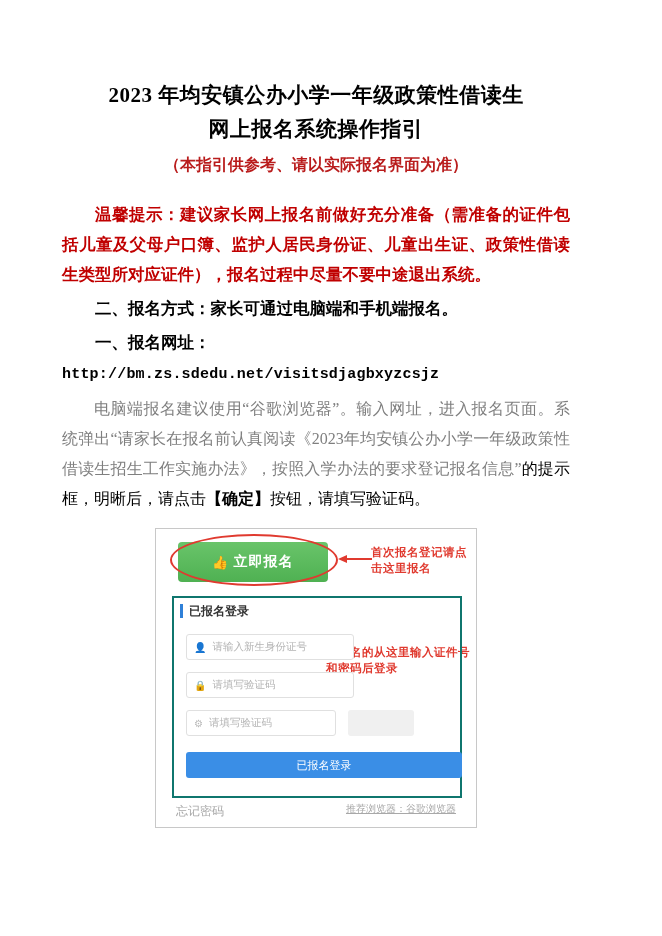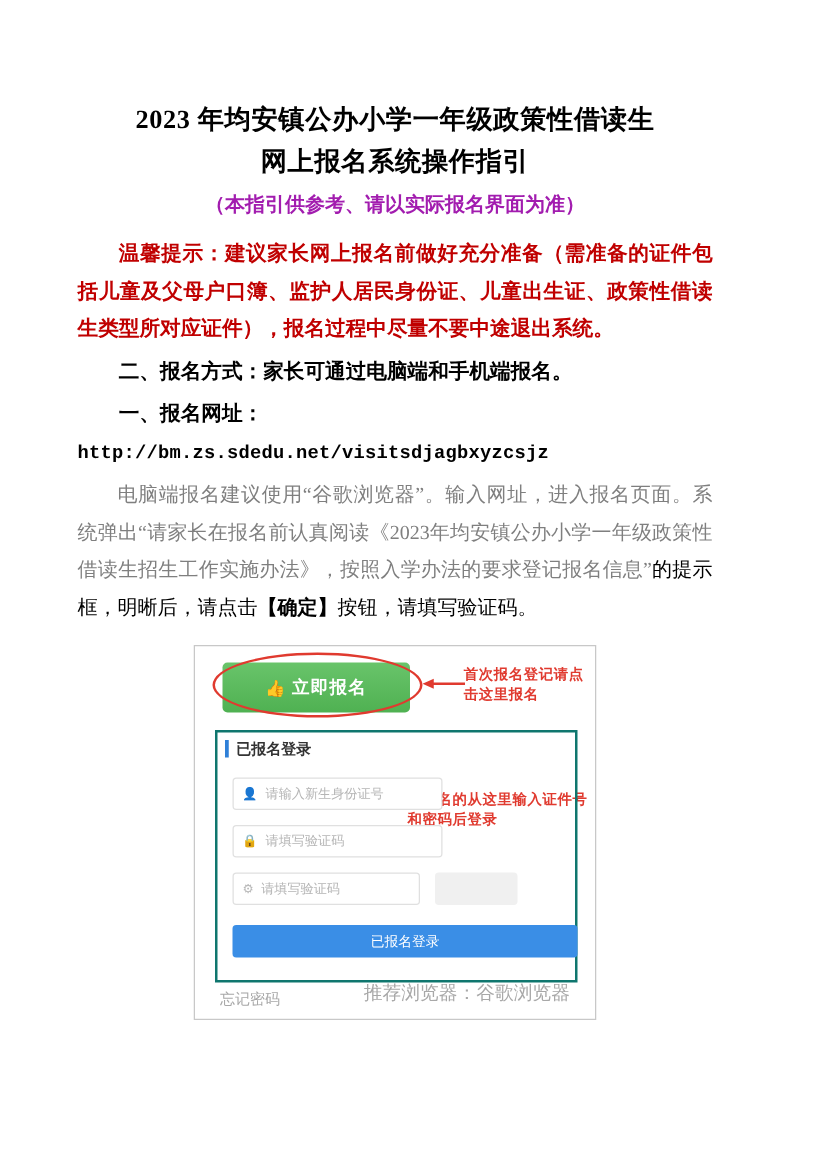--- a/index.html
+++ b/index.html
@@ -29,31 +29,31 @@
     letter-spacing: 0.5px;
     margin-top: 18px;
   }
   .title-line {
     display: block;
   }
   .subtitle {
     text-align: center;
     font-size: 16px;
     font-weight: bold;
-    color: #a21caf;
+    color: #b91c1c;
     line-height: 30px;
     margin-top: 4px;
   }
   .tip {
     color: #c00000;
     font-weight: bold;
     font-size: 16.5px;
     line-height: 30px;
     text-align: justify;
-    margin-top: 8px;
+    margin-top: 20px;
     text-indent: 2em;
   }
   .item {
     font-size: 16.5px;
     font-weight: bold;
     line-height: 30px;
     margin-top: 4px;
     text-indent: 2em;
   }
   .item .url {
@@ -213,22 +213,23 @@
     position: absolute;
     left: 10px;
     bottom: 0;
     font-size: 12px;
     color: #a8a8a8;
   }
   .foot-right {
     position: absolute;
     right: 10px;
     bottom: 4px;
-    font-size: 15px;
+    font-size: 10px;
     color: #a8a8a8;
+    text-decoration: underline;
   }
 </style>
 </head>
 <body>
 
 <div class="page">
 
   <div class="title">
     <span class="title-line">2023 年均安镇公办小学一年级政策性借读生</span>
     <span class="title-line">网上报名系统操作指引</span>

